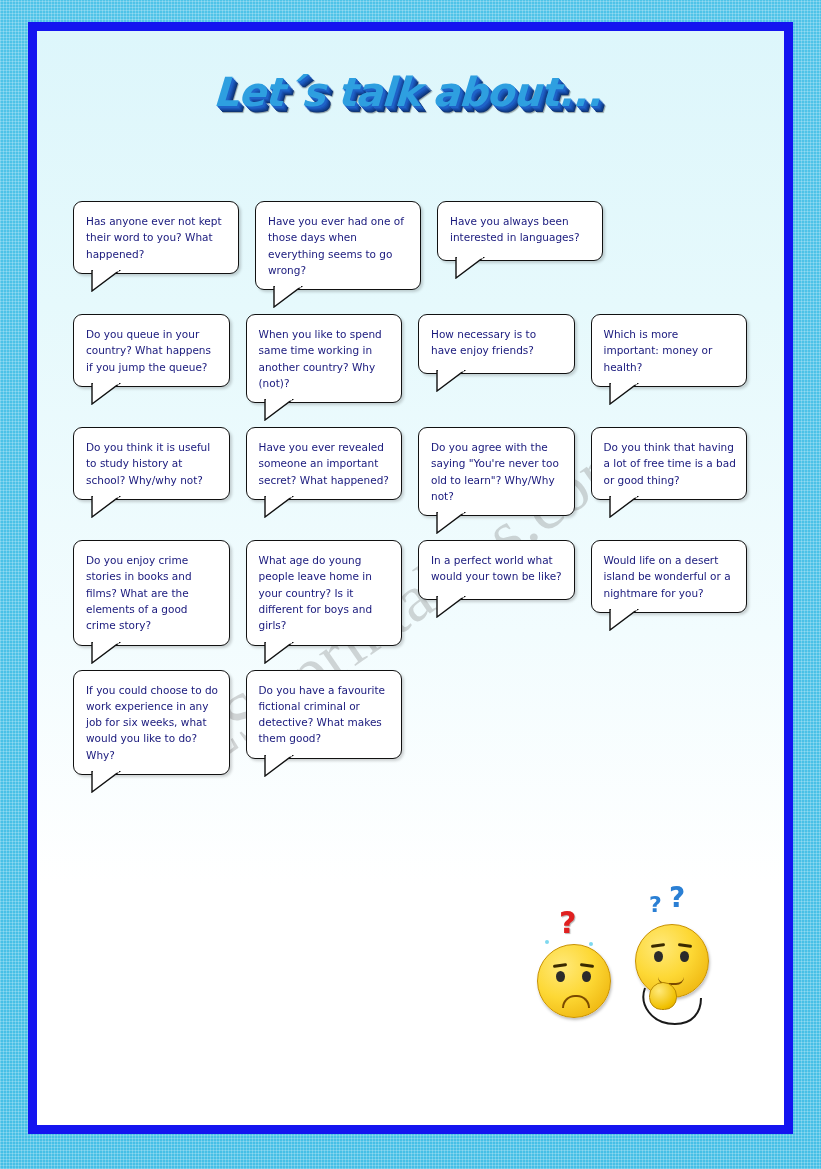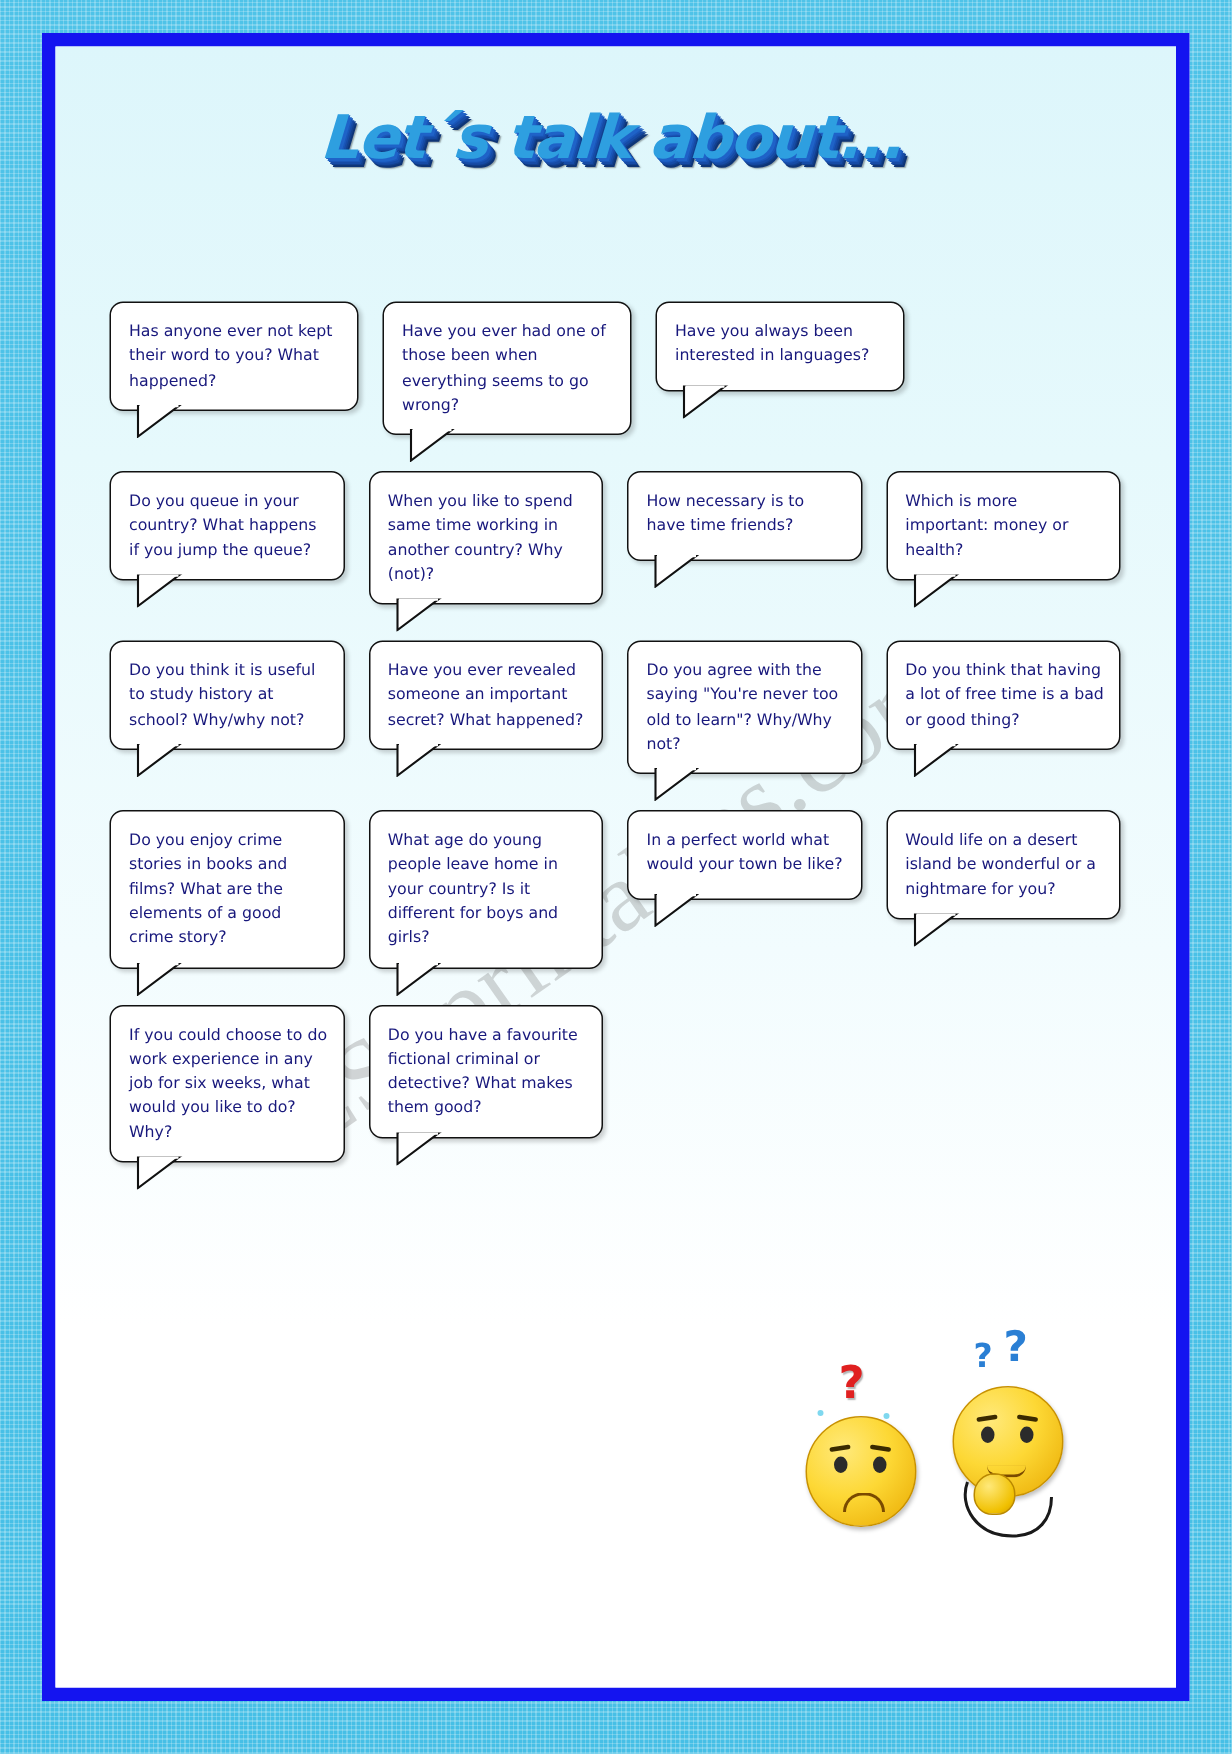--- a/index.html
+++ b/index.html
@@ -218,21 +218,21 @@
               <span class="tail">
                 <svg width="34" height="22" viewBox="0 0 34 22">
                     <path d="M2,0 L30,0 L2,21 Z" fill="#ffffff" stroke="#111111" stroke-width="1.4"></path>
                     <path d="M3,0 L29,0" stroke="#ffffff" stroke-width="3"></path>
                   </svg>
               </span>
             </div>
           </div>
           <div class="cell">
             <div class="bubble">
-              <span>Have you ever had one of those been when everything seems to go wrong?</span>
+              <span>Have you ever had one of those days when everything seems to go wrong?</span>
               <span class="tail">
                 <svg width="34" height="22" viewBox="0 0 34 22">
                     <path d="M2,0 L30,0 L2,21 Z" fill="#ffffff" stroke="#111111" stroke-width="1.4"></path>
                     <path d="M3,0 L29,0" stroke="#ffffff" stroke-width="3"></path>
                   </svg>
               </span>
             </div>
           </div>
           <div class="cell">
             <div class="bubble">
@@ -265,21 +265,21 @@
               <span class="tail">
                 <svg width="34" height="22" viewBox="0 0 34 22">
                     <path d="M2,0 L30,0 L2,21 Z" fill="#ffffff" stroke="#111111" stroke-width="1.4"></path>
                     <path d="M3,0 L29,0" stroke="#ffffff" stroke-width="3"></path>
                   </svg>
               </span>
             </div>
           </div>
           <div class="cell">
             <div class="bubble">
-              <span>How necessary is to have time friends?</span>
+              <span>How necessary is to have enjoy friends?</span>
               <span class="tail">
                 <svg width="34" height="22" viewBox="0 0 34 22">
                     <path d="M2,0 L30,0 L2,21 Z" fill="#ffffff" stroke="#111111" stroke-width="1.4"></path>
                     <path d="M3,0 L29,0" stroke="#ffffff" stroke-width="3"></path>
                   </svg>
               </span>
             </div>
           </div>
           <div class="cell">
             <div class="bubble">

